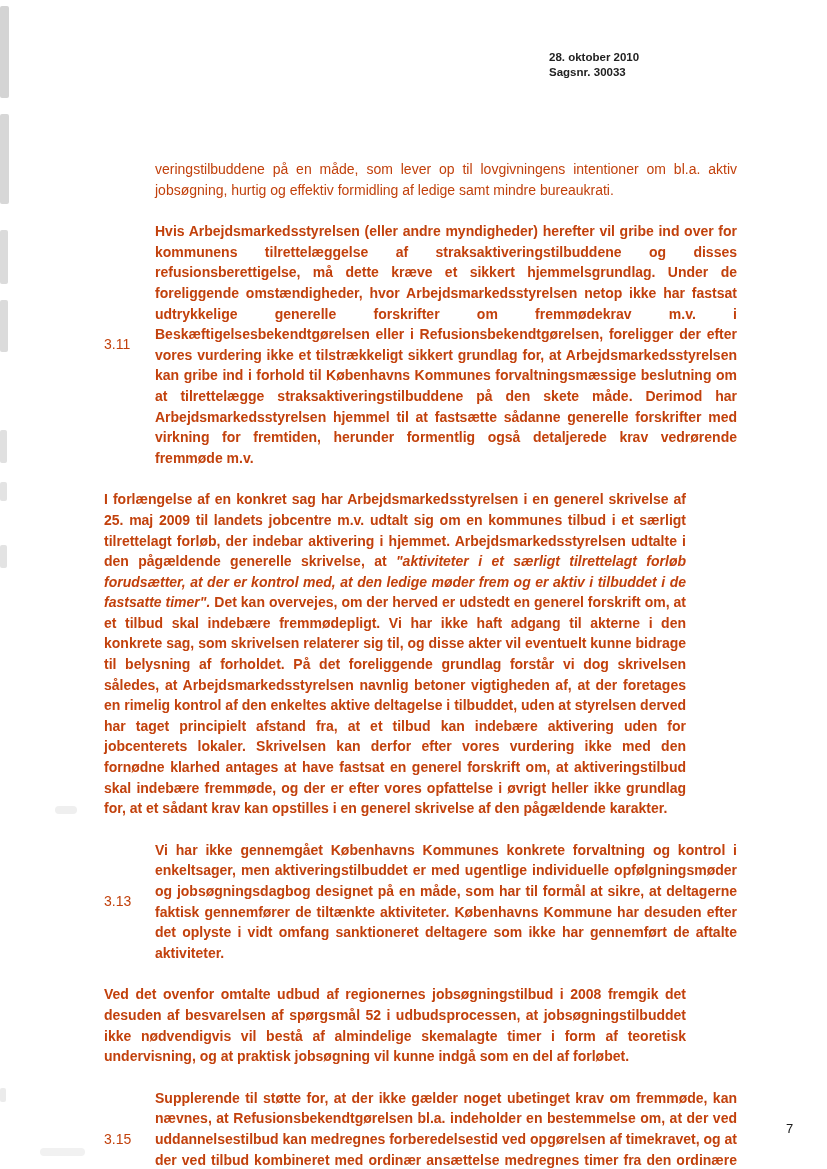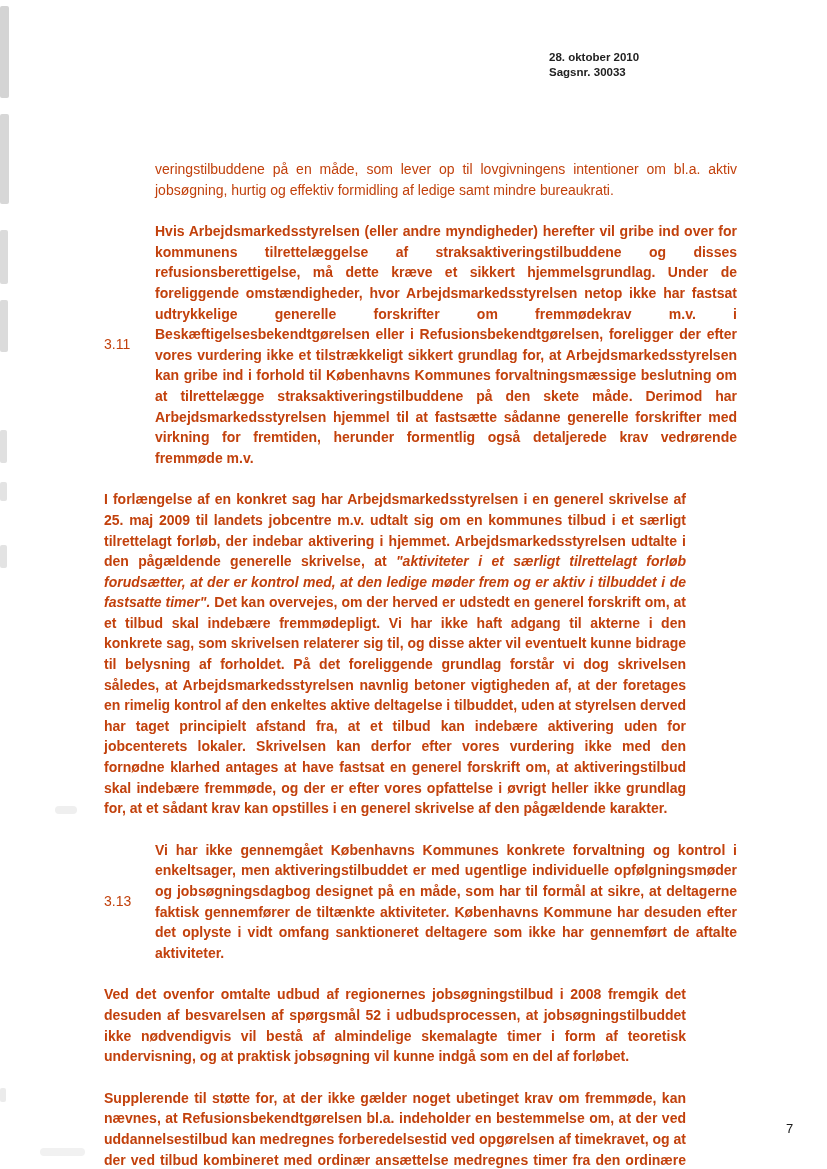--- a/index.html
+++ b/index.html
@@ -127,20 +127,21 @@
     <div class="para">
       <div class="para-number">3.13</div>
       <div class="para-text">Vi har ikke gennemgået Københavns Kommunes konkrete forvaltning og kontrol i enkeltsager, men aktiveringstilbuddet er med ugentlige individuelle opfølgningsmøder og jobsøgningsdagbog designet på en måde, som har til formål at sikre, at deltagerne faktisk gennemfører de tiltænkte aktiviteter. Københavns Kommune har desuden efter det oplyste i vidt omfang sanktioneret deltagere som ikke har gennemført de aftalte aktiviteter.</div>
     </div>
 
     <div class="para">
       <div class="para-text">Ved det ovenfor omtalte udbud af regionernes jobsøgningstilbud i 2008 fremgik det desuden af besvarelsen af spørgsmål 52 i udbudsprocessen, at jobsøgningstilbuddet ikke nødvendigvis vil bestå af almindelige skemalagte timer i form af teoretisk undervisning, og at praktisk jobsøgning vil kunne indgå som en del af forløbet.</div>
     </div>
 
     <div class="para">
+      <div class="para-number">3.15</div>
       <div class="para-text">Supplerende til støtte for, at der ikke gælder noget ubetinget krav om fremmøde, kan nævnes, at Refusionsbekendtgørelsen bl.a. indeholder en bestemmelse om, at der ved uddannelsestilbud kan medregnes forberedelsestid ved opgørelsen af timekravet, og at der ved tilbud kombineret med ordinær ansættelse medregnes timer fra den ordinære ansættelse ved</div>
     </div>
 
   </div>
 
   <div class="page-number">7</div>
 
 </div>
 
 </body></html>

